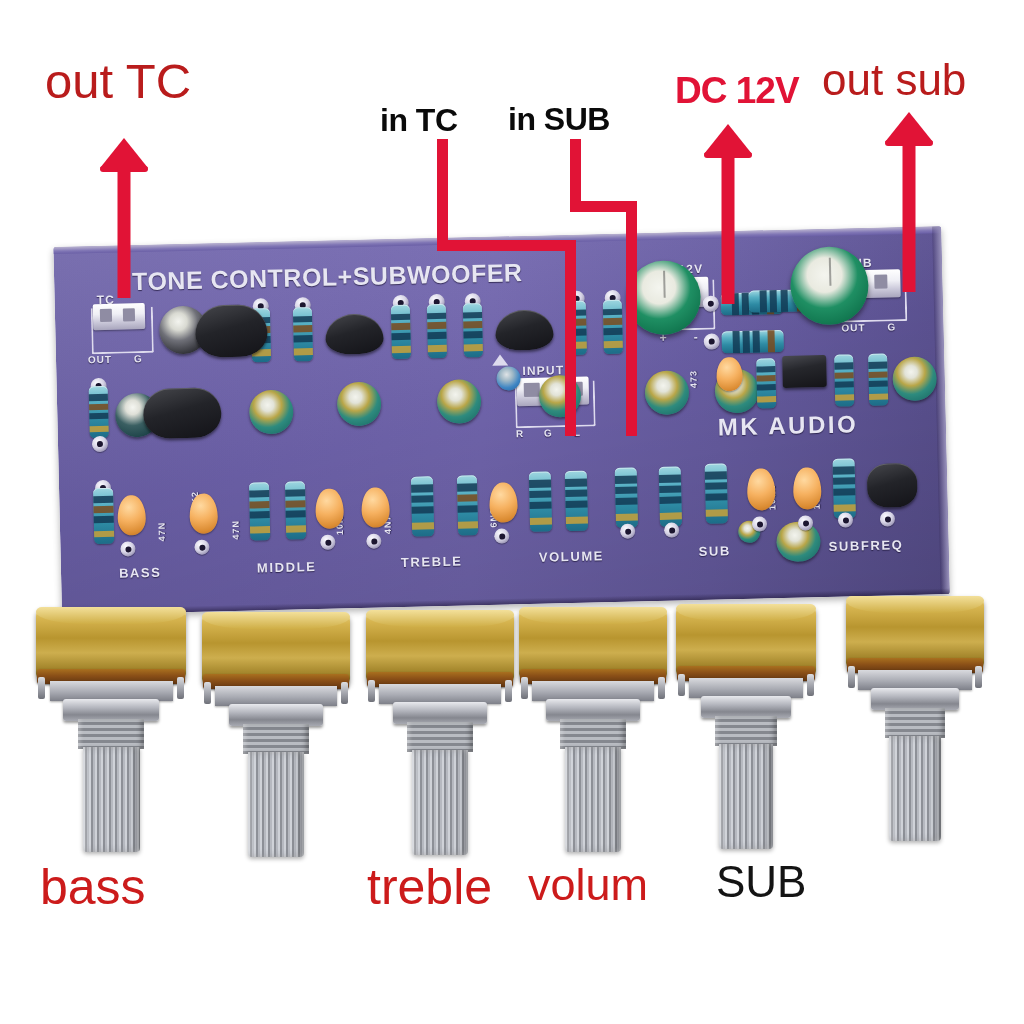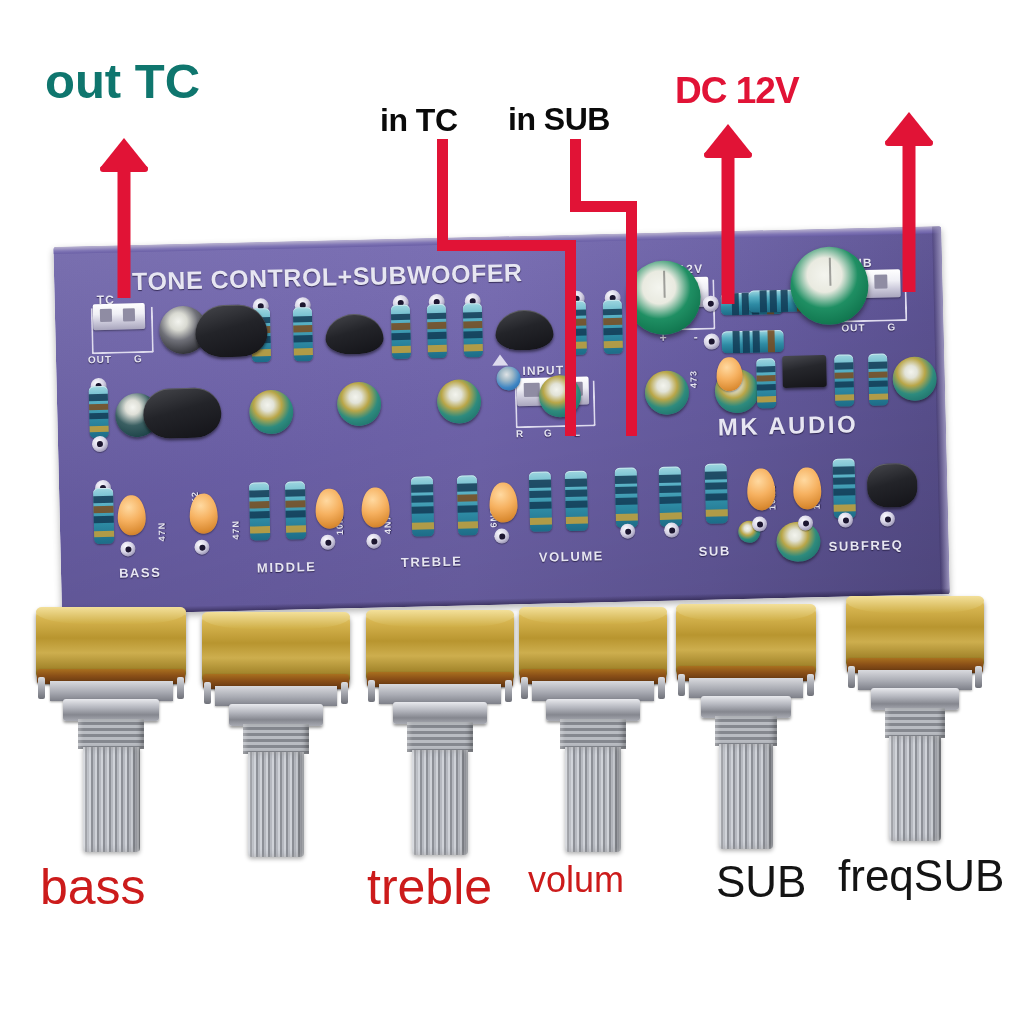--- a/index.html
+++ b/index.html
@@ -1,21 +1,21 @@
 <!DOCTYPE html>
 <html><head>
 <meta charset="utf-8">
 <style>
   html,body{margin:0;padding:0;background:#fff;}
   body{width:1024px;height:1024px;overflow:hidden;font-family:"Liberation Sans",sans-serif;}
   #stage{position:relative;width:1024px;height:1024px;background:#ffffff;}
 
   
   .anno{position:absolute;white-space:nowrap;line-height:1;}
-  .anno-black{color:#0f766e;font-weight:700;}
+  .anno-black{color:#b91c1c;font-weight:400;}
   .anno-bold{color:#0a0a0a;font-weight:800;letter-spacing:-.5px;}
   .anno-red{color:#e11336;font-weight:700;letter-spacing:-1px;}
 
   
   .arrow{position:absolute;}
   .arrow .shaft{position:absolute;left:50%;transform:translateX(-50%);
      width:13px;background:#e11336;bottom:0;}
   .arrow .head{position:absolute;left:50%;top:0;transform:translateX(-50%);
      width:0;height:0;border-left:24px solid transparent;border-right:24px solid transparent;
      border-bottom:30px solid #e11336;}
@@ -560,20 +560,20 @@
   <div class="elbow">
     <i style="left:570px;top:139px;width:11px;height:72px;"></i>
     <i style="left:570px;top:201px;width:67px;height:11px;"></i>
     <i style="left:626px;top:201px;width:11px;height:235px;"></i>
   </div>
 
   <div class="anno anno-black" style="left:45px;top:57px;font-size:49px;">out TC</div>
   <div class="anno anno-bold" style="left:380px;top:104px;font-size:32px;">in TC</div>
   <div class="anno anno-bold" style="left:508px;top:103px;font-size:32px;">in SUB</div>
   <div class="anno anno-red" style="left:675px;top:72px;font-size:37px;">DC 12V</div>
+  <div class="anno anno-black" style="left:822px;top:58px;font-size:44px;">out sub</div>
 
   <div class="anno" style="left:40px;top:862px;font-size:50px;color:#cc1b1b;">bass</div>
   <div class="anno" style="left:367px;top:862px;font-size:50px;color:#cc1b1b;">treble</div>
-  <div class="anno" style="left:528px;top:862px;font-size:36px;color:#cc1b1b;">volum</div>
+  <div class="anno" style="left:528px;top:862px;font-size:45px;color:#cc1b1b;">volum</div>
   <div class="anno" style="left:716px;top:860px;font-size:44px;color:#141414;">SUB</div>
-  <div class="anno" style="left:838px;top:854px;font-size:44px;color:#141414;">freqSUB</div>
 
 </div>
 
 </body></html>

